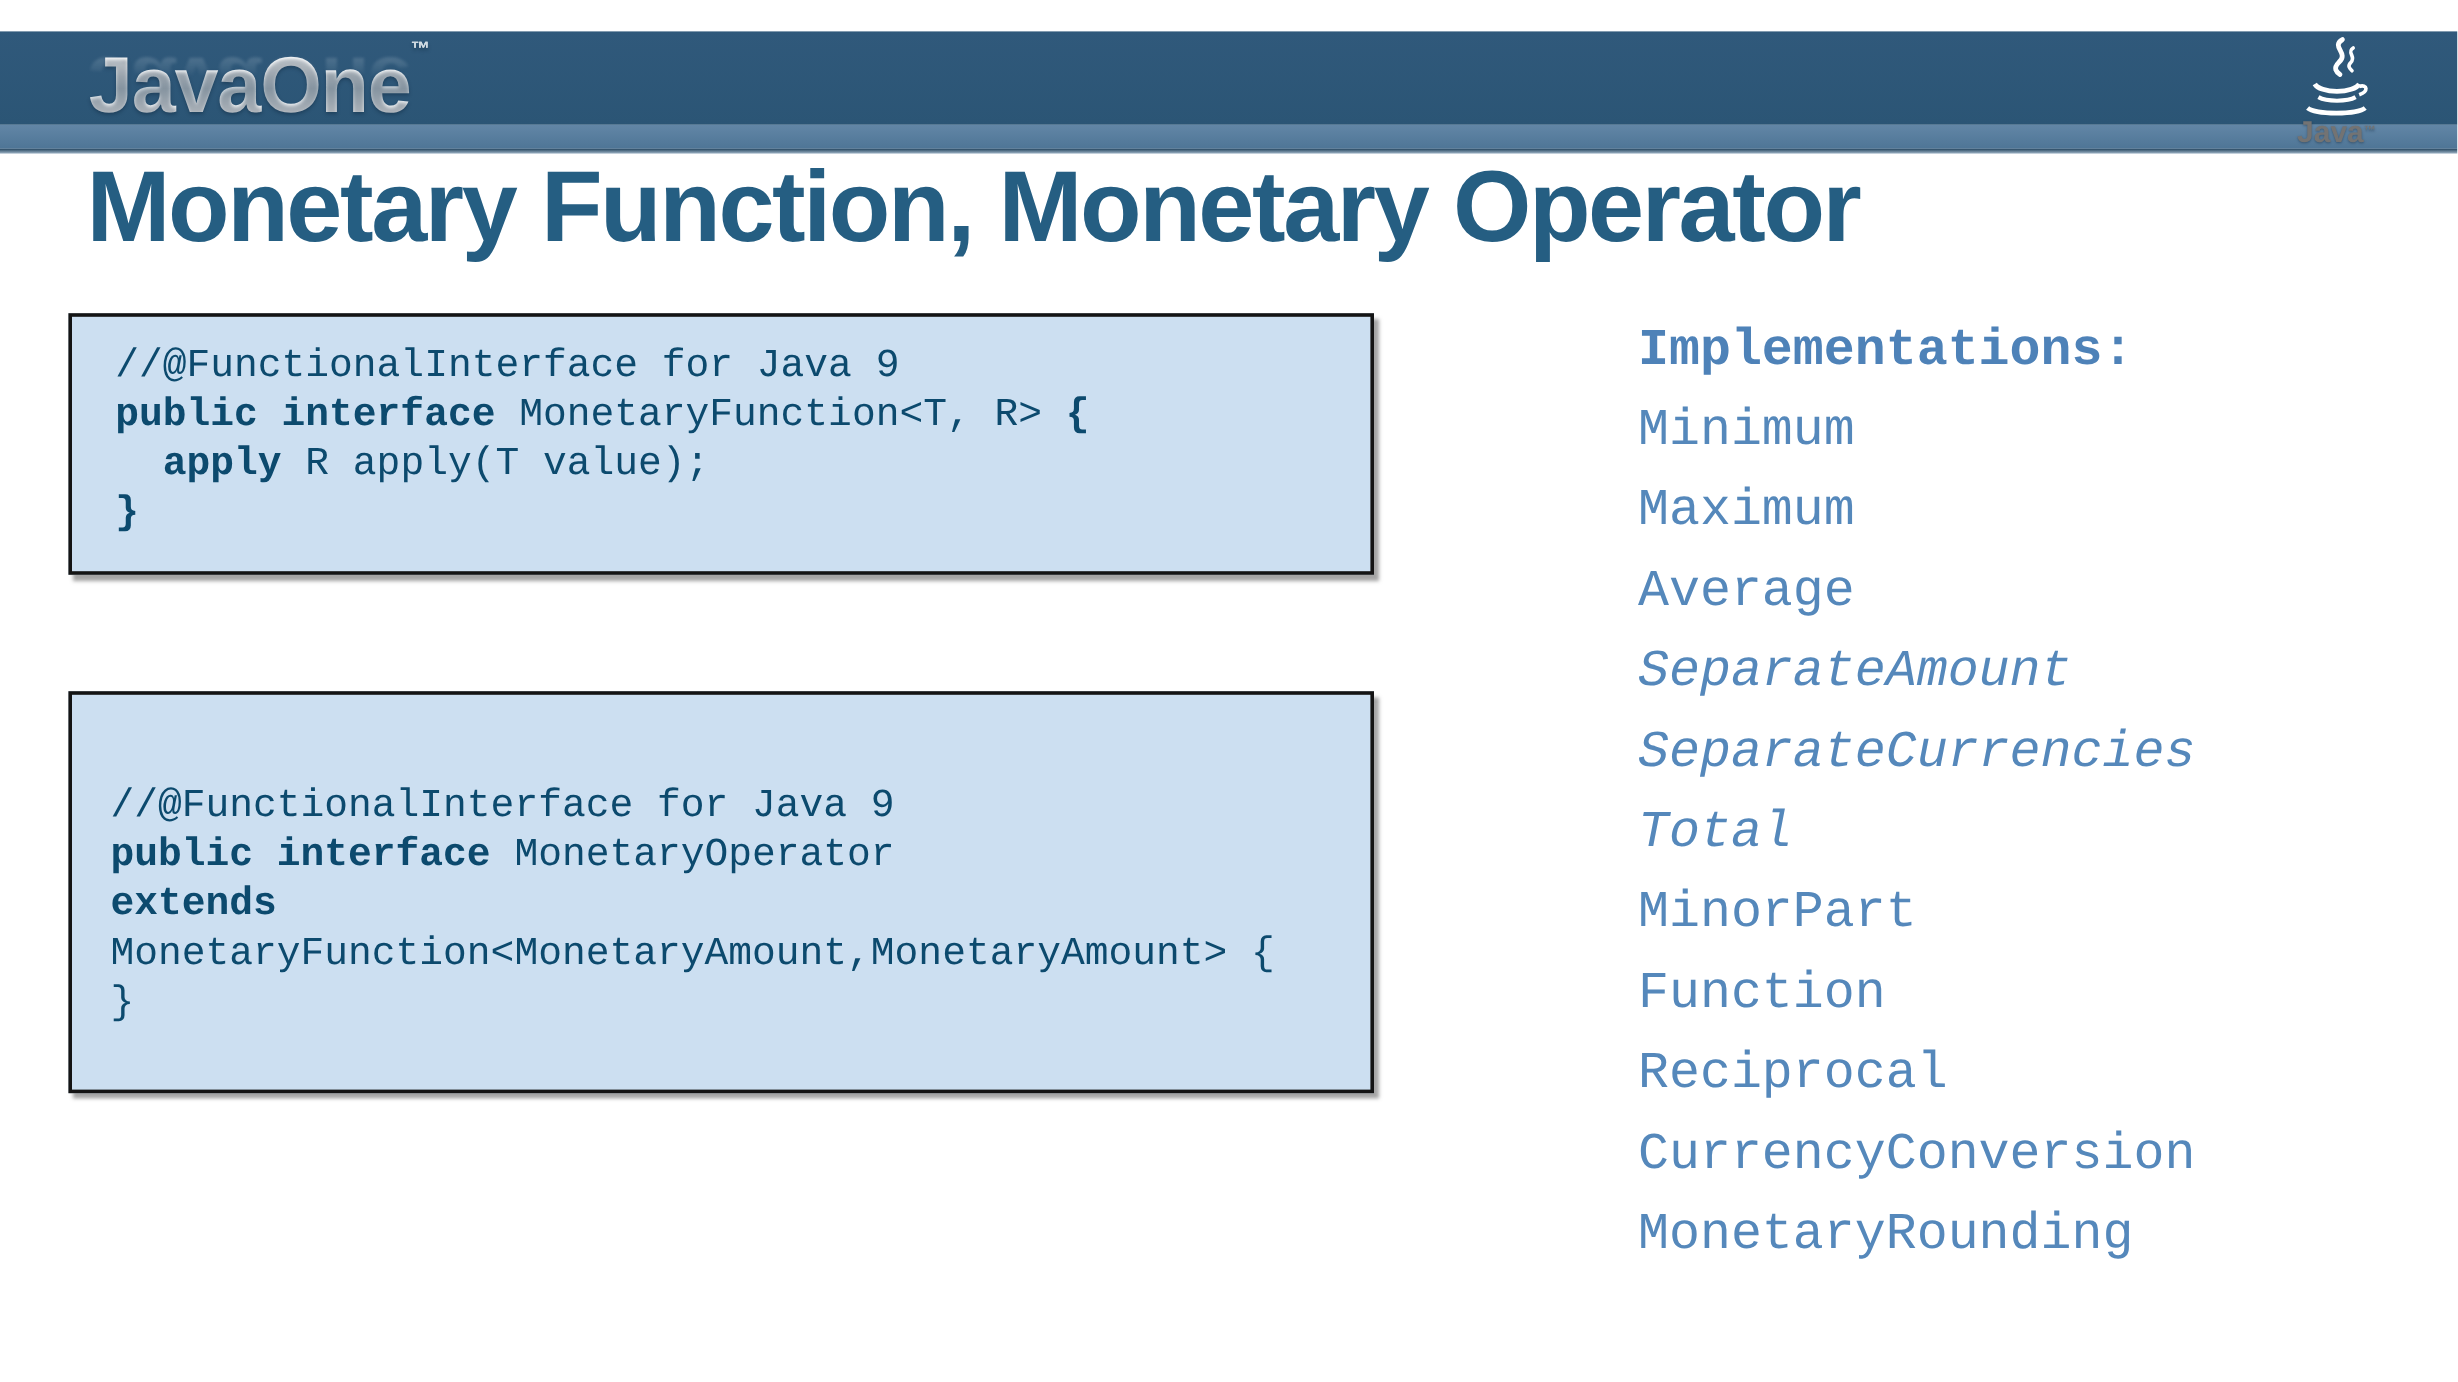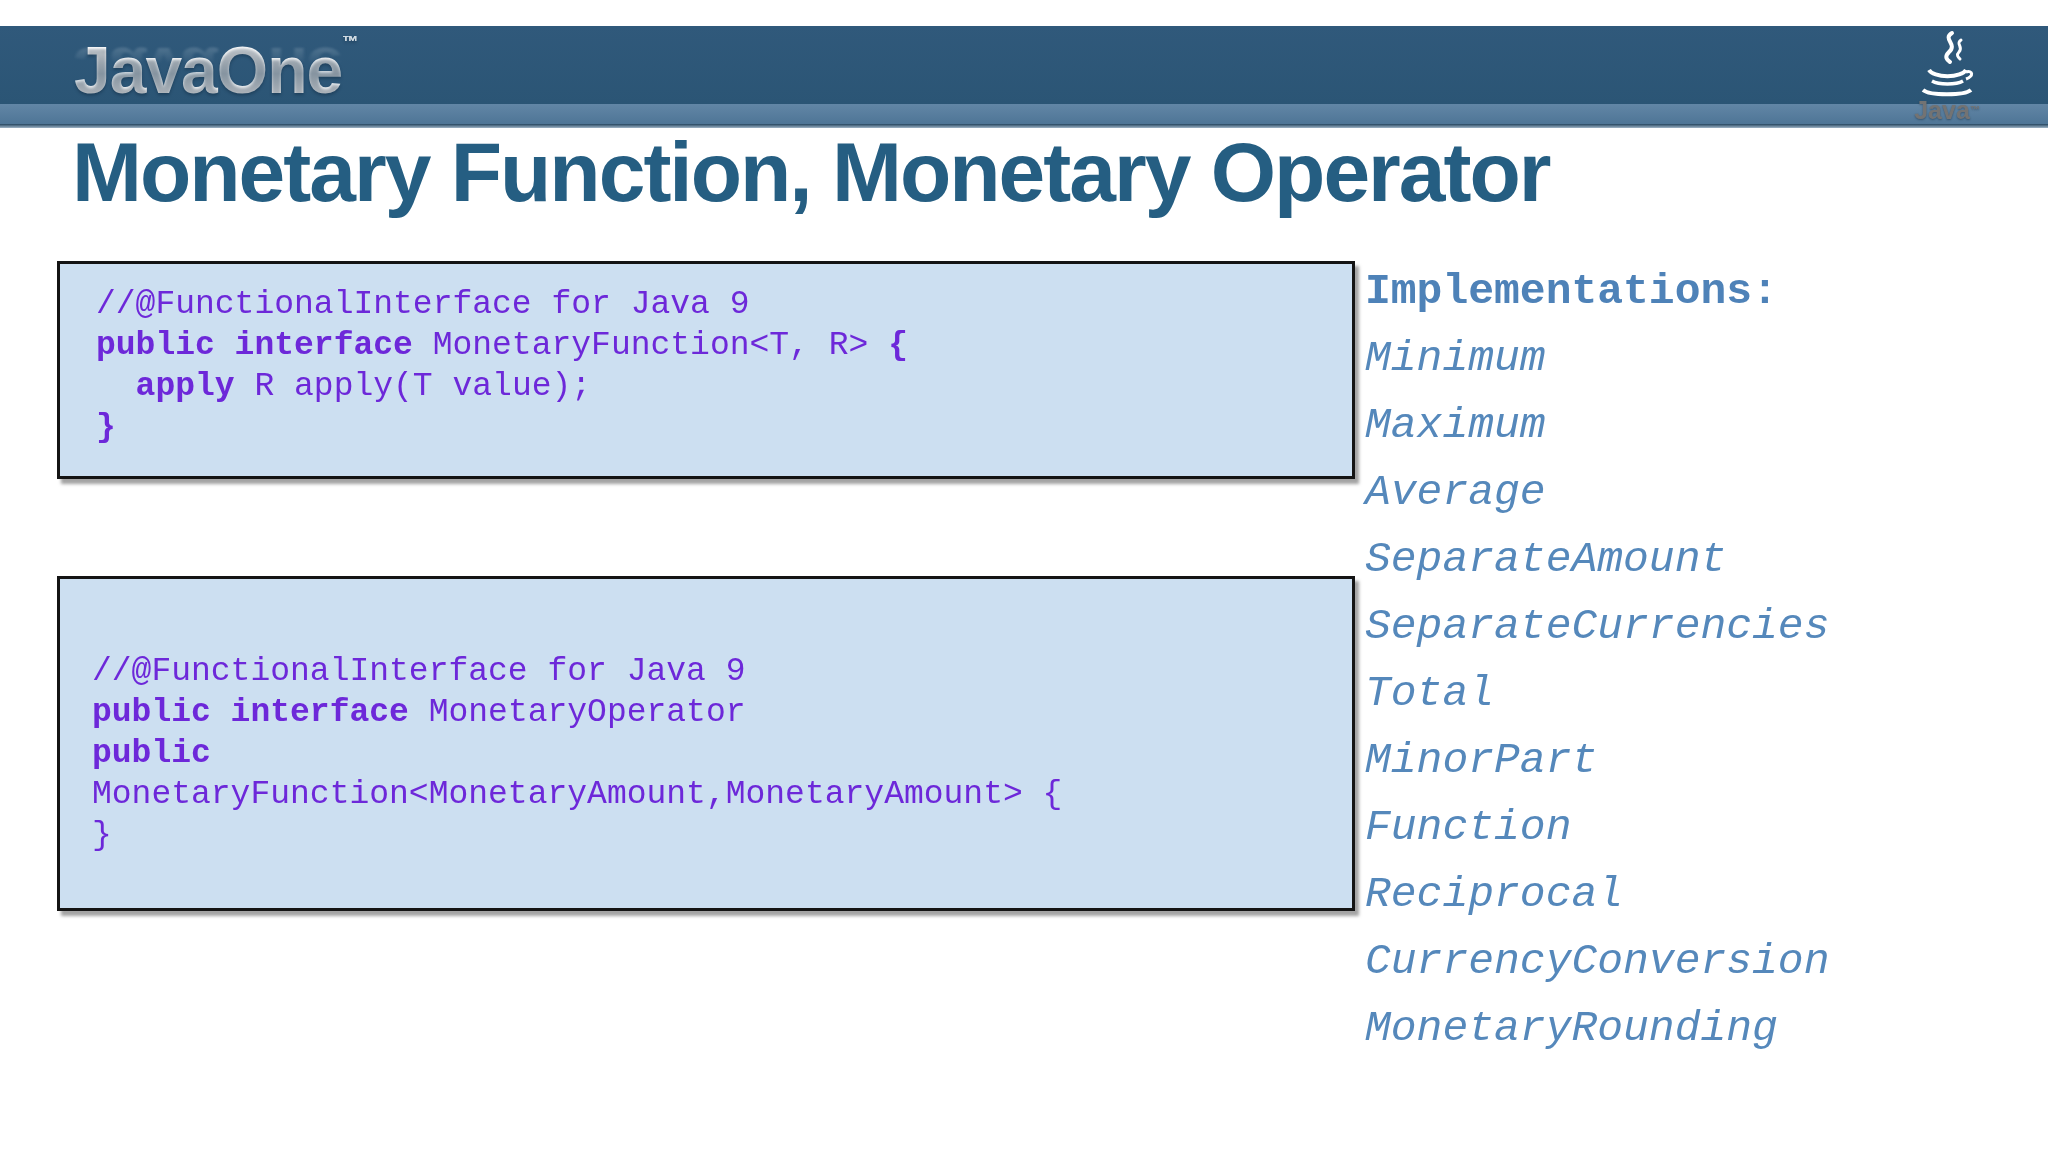--- a/index.html
+++ b/index.html
@@ -74,44 +74,44 @@
     font-size: 84px; line-height: 104px; font-weight: 700;
     letter-spacing: -2px;
     color: #255E82;
     white-space: nowrap;
   }
 
   
   .code-box {
     position: absolute;
     left: 57px;
-    width: 1298px;
+    width: 1088px;
     background: #CCDFF1;
     border: 3px solid #141414;
     box-shadow: 4px 5px 3px rgba(90, 90, 90, 0.55);
     font-family: "Liberation Mono", monospace;
     font-size: 33px;
     line-height: 41px;
-    color: #6d28d9;
+    color: #0c4a6e;
   }
   .code-box-1 { top: 235px; height: 218px; padding: 20px 0 0 36px; }
   .code-box-2 { top: 550px; height: 335px; padding: 72px 0 0 32px; }
   .code-line { white-space: pre; }
   .code-line .kw { font-weight: bold; }
 
   
   .impl {
     position: absolute; left: 1365px; top: 232px;
     font-family: "Liberation Mono", monospace;
     font-size: 43px; line-height: 67px;
     color: #5588BB;
     white-space: nowrap;
   }
   .impl-heading { font-weight: bold; color: #4E82B8; }
-  .impl-item { font-weight: normal; font-style: italic; }
+  .impl-item { font-weight: normal; }
   .impl-item.italic { font-style: italic; }
 </style>
 </head>
 <body>
 
 <div class="slide">
 
   <div class="header">
     <div class="header-dark"></div>
     <div class="header-band"></div>
@@ -140,21 +140,21 @@
   <div class="code-box code-box-1">
     <div class="code-line"><span>//@FunctionalInterface for Java 9</span></div>
     <div class="code-line"><span class="kw">public interface </span><span>MonetaryFunction&lt;T, R&gt; </span><span class="kw">{</span></div>
     <div class="code-line"><span>  </span><span class="kw">apply</span><span> R apply(T value);</span></div>
     <div class="code-line"><span class="kw">}</span></div>
   </div>
 
   <div class="code-box code-box-2">
     <div class="code-line"><span>//@FunctionalInterface for Java 9</span></div>
     <div class="code-line"><span class="kw">public interface</span><span> MonetaryOperator</span></div>
-    <div class="code-line"><span class="kw">public</span></div>
+    <div class="code-line"><span class="kw">extends</span></div>
     <div class="code-line"><span>MonetaryFunction&lt;MonetaryAmount,MonetaryAmount&gt; {</span></div>
     <div class="code-line"><span>}</span></div>
   </div>
 
   <div class="impl">
     <div class="impl-heading">Implementations:</div>
     <div class="impl-item">Minimum</div>
     <div class="impl-item">Maximum</div>
     <div class="impl-item">Average</div>
     <div class="impl-item italic">SeparateAmount</div>

